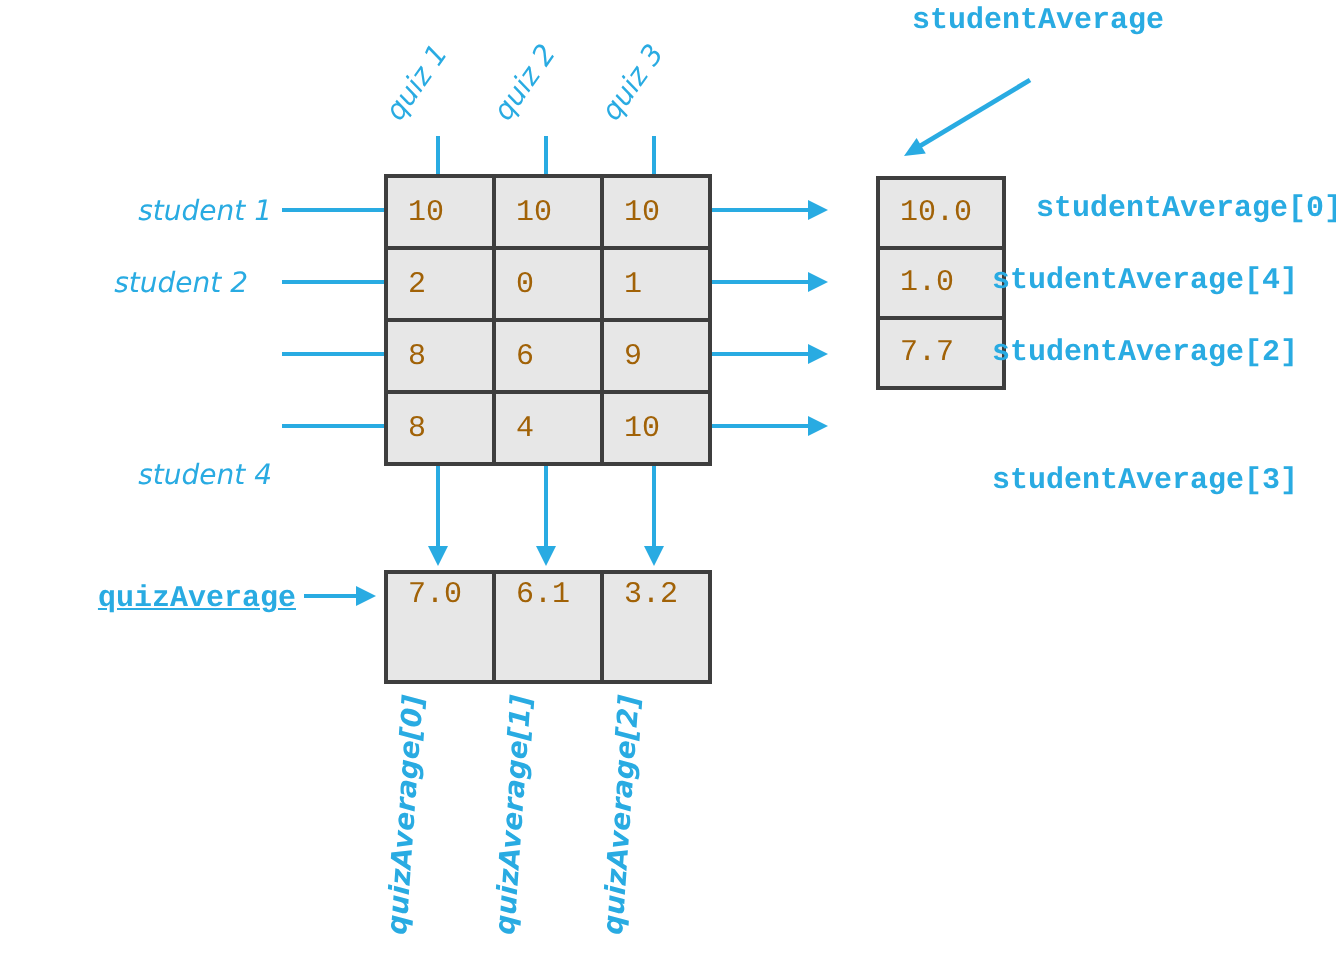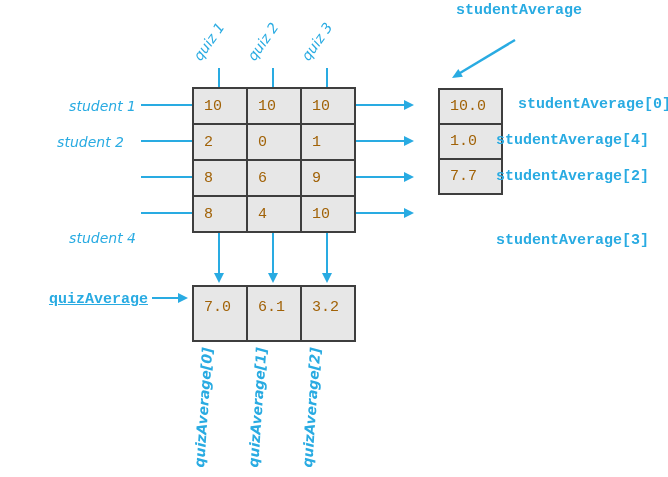--- a/index.html
+++ b/index.html
@@ -20,21 +20,21 @@
   }
   
   .cellgrid{
     position:absolute;display:grid;gap:2px;background:#3E3E3E;border:2px solid #3E3E3E;
   }
   .cell{
     background:#E7E7E7;display:flex;align-items:center;padding-left:10px;
     font-family:"Liberation Mono","DejaVu Sans Mono",monospace;
     font-size:15px;color:#a16207;
   }
-  .cell.topalign{align-items:flex-start;padding-top:12px;}
+  .cell.topalign{align-items:flex-start;padding-top:2px;}
   
   .hline{position:absolute;height:2px;background:#29ABE2;}
   .vline{position:absolute;width:2px;background:#29ABE2;}
   .head-right{position:absolute;width:0;height:0;
     border-top:5px solid transparent;border-bottom:5px solid transparent;
     border-left:10px solid #29ABE2;}
   .head-down{position:absolute;width:0;height:0;
     border-left:5px solid transparent;border-right:5px solid transparent;
     border-top:10px solid #29ABE2;}
   .rot-col{position:absolute;transform:rotate(-55deg);transform-origin:0 100%;}

